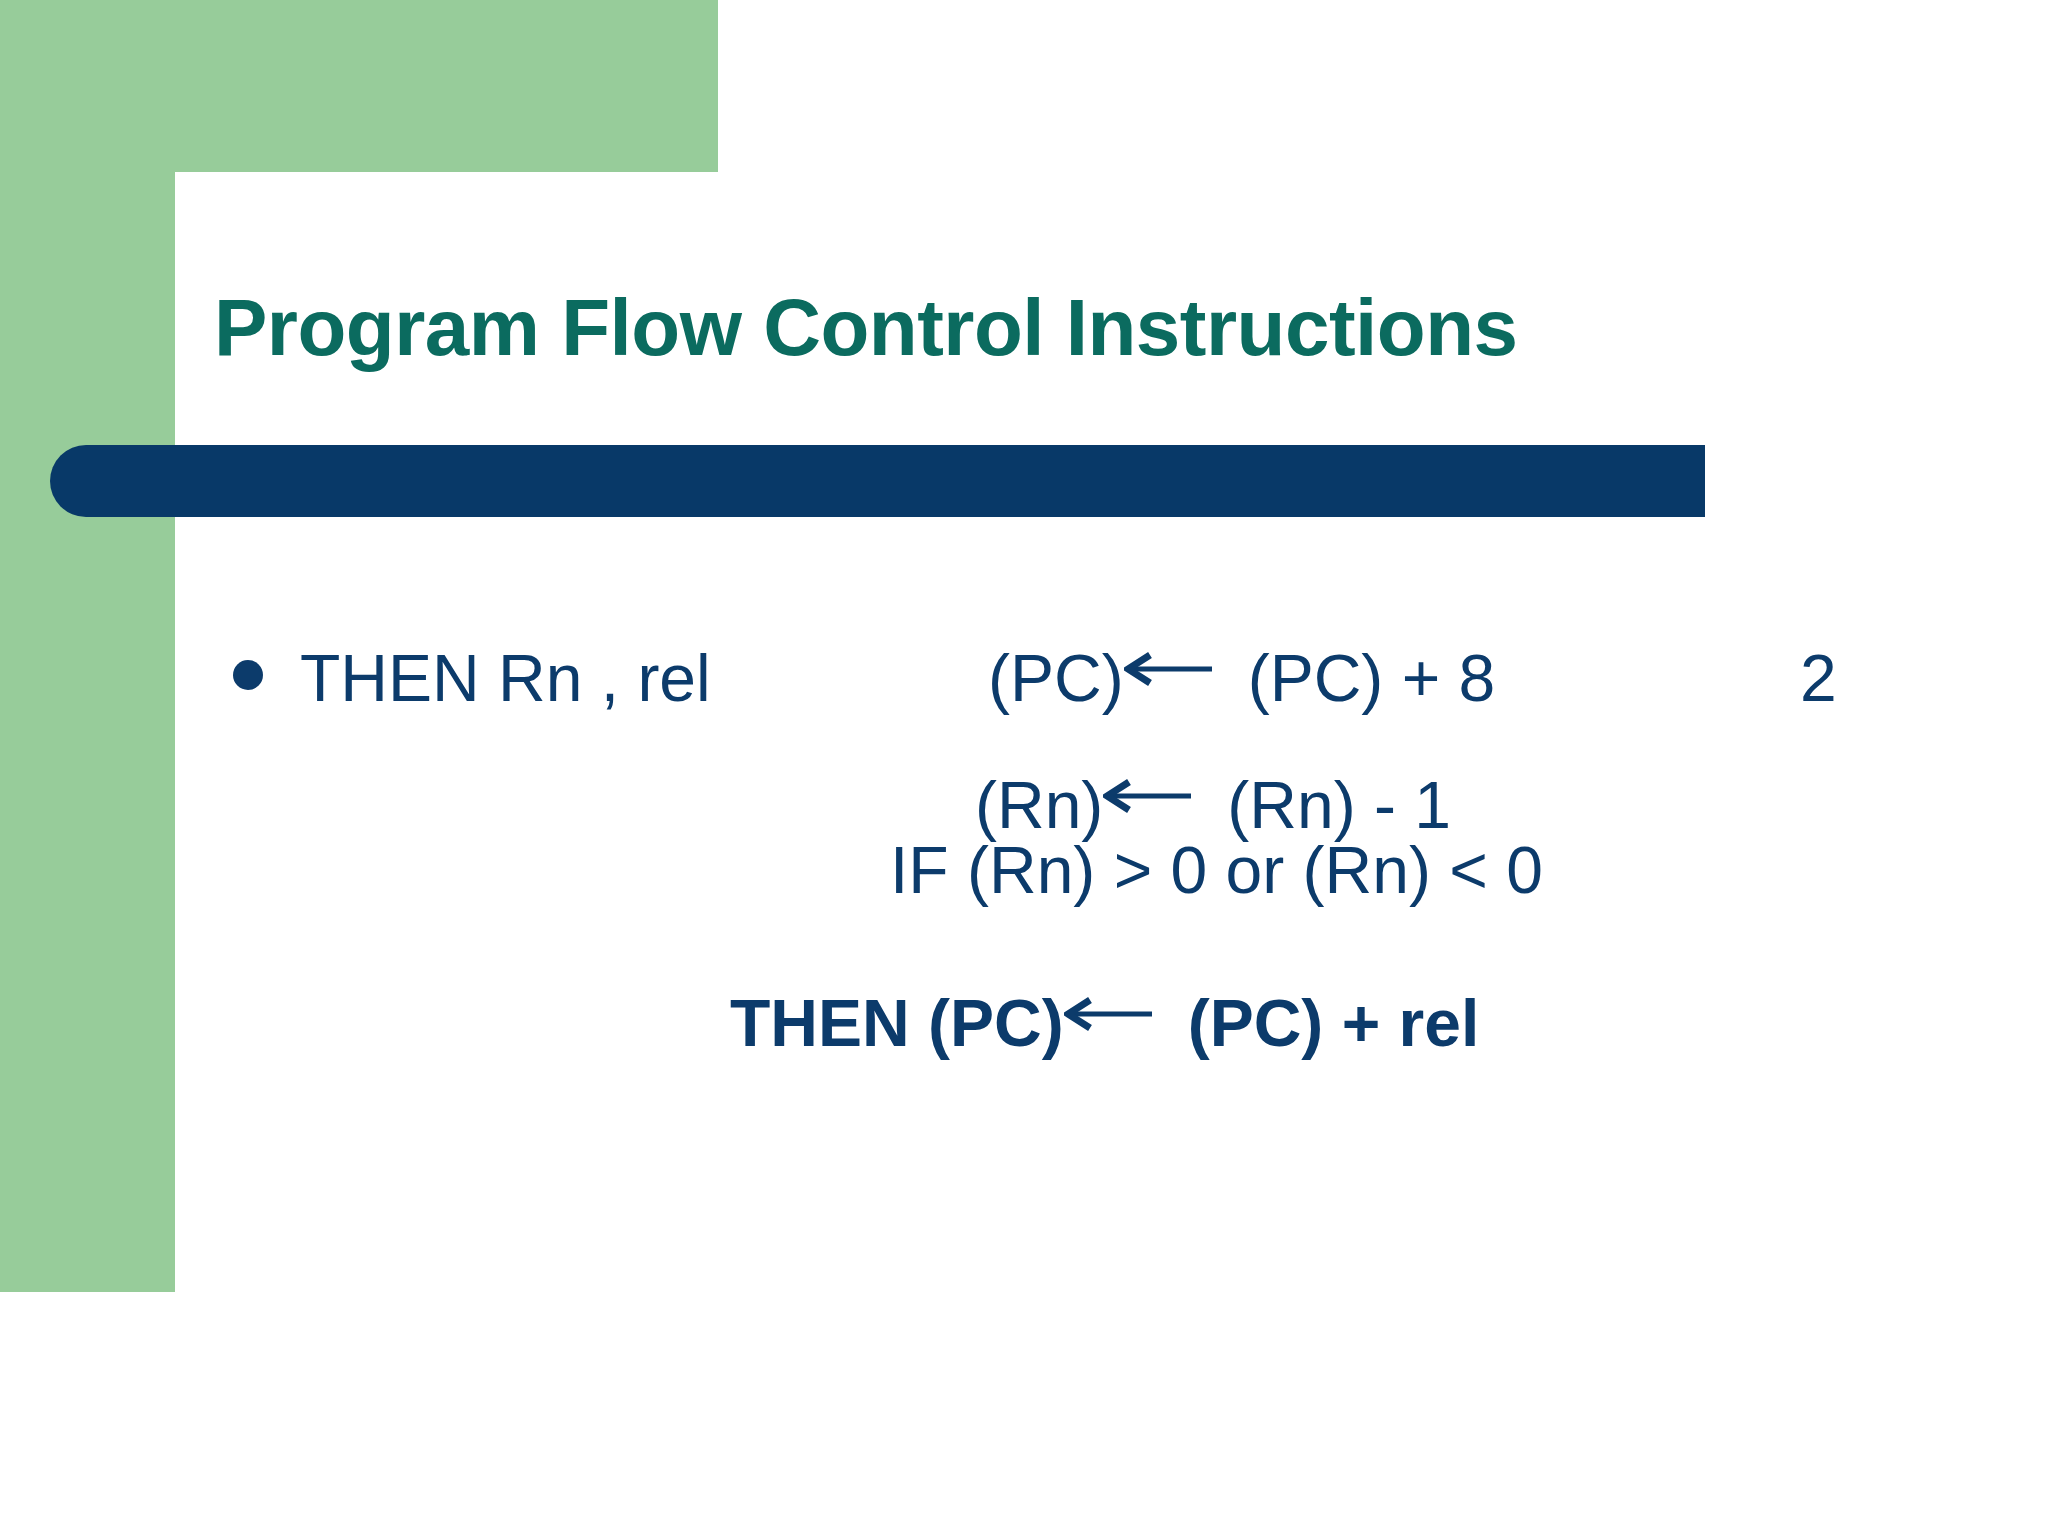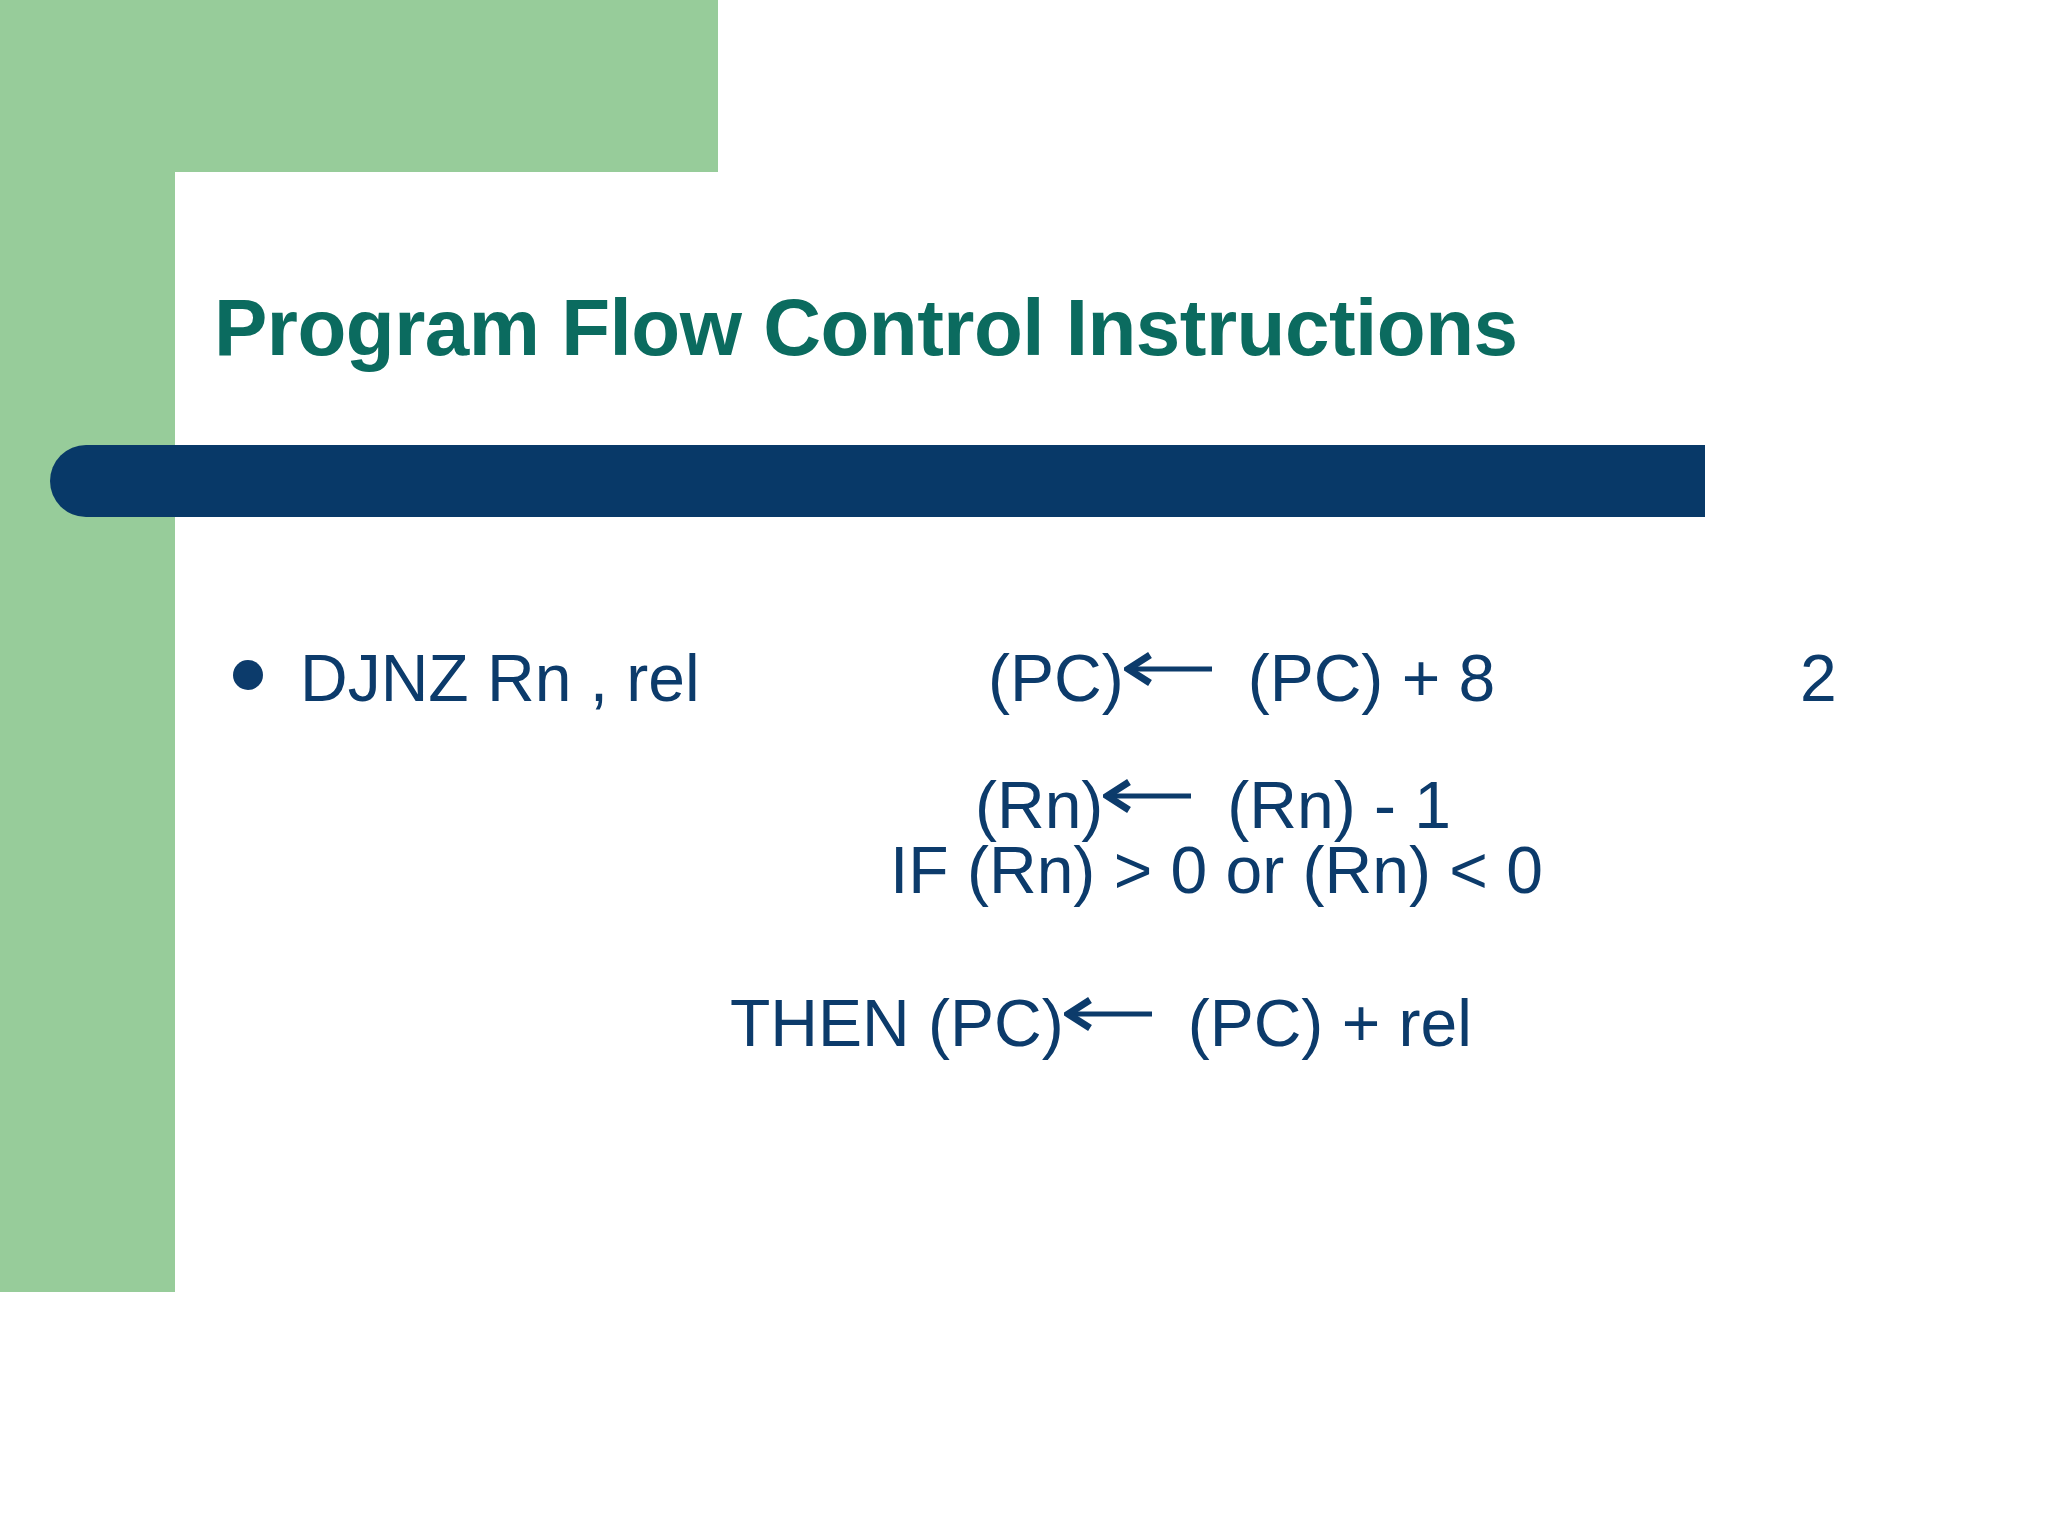--- a/index.html
+++ b/index.html
@@ -101,21 +101,21 @@
     border-radius: 50%;
     background: #0c3b6b;
   }
 
   .line1-label { left: 300px; top: 640px; }
   .line1-expr  { left: 988px; top: 640px; }
   .line1-bytes { left: 1800px; top: 640px; }
 
   .line2-expr  { left: 975px; top: 755px; margin-top: 12px; }
   .line3-expr  { left: 890px; top: 832px; }
-  .line4-expr  { left: 730px; top: 985px; }
+  .line4-expr  { left: 730px; top: 985px; font-weight: bold; }
 
   
   .arrow-left {
     display: inline-block;
     vertical-align: 0.22em;
     width: 92px;
     height: 34px;
     margin: 0 6px 0 0;
   }
   .arrow-left svg { display: block; }
@@ -130,21 +130,21 @@
   <div class="green-top-block"></div>
   <div class="white-panel"></div>
   <div class="blue-bar"></div>
 
   <div class="slide-title">Program Flow Control Instructions</div>
 
   <div class="body-block">
 
     <div class="bullet-dot"></div>
 
-    <div class="body-line line1-label">DJNZ Rn , rel</div>
+    <div class="body-line line1-label">THEN Rn , rel</div>
 
     <div class="body-line line1-expr">
       <span>(PC)</span><span class="arrow-left"><svg viewBox="0 0 92 34" width="92" height="34" aria-hidden="true">
             <path d="M4 17 L88 17" stroke="#0c3b6b" stroke-width="5" fill="none"></path>
             <path d="M26 3 L4 17 L26 31" stroke="#0c3b6b" stroke-width="7" fill="none" stroke-linejoin="miter" stroke-linecap="butt"></path>
           </svg></span><span class="sp"></span><span>(PC) + 8</span>
     </div>
 
     <div class="body-line line1-bytes">2</div>
 

